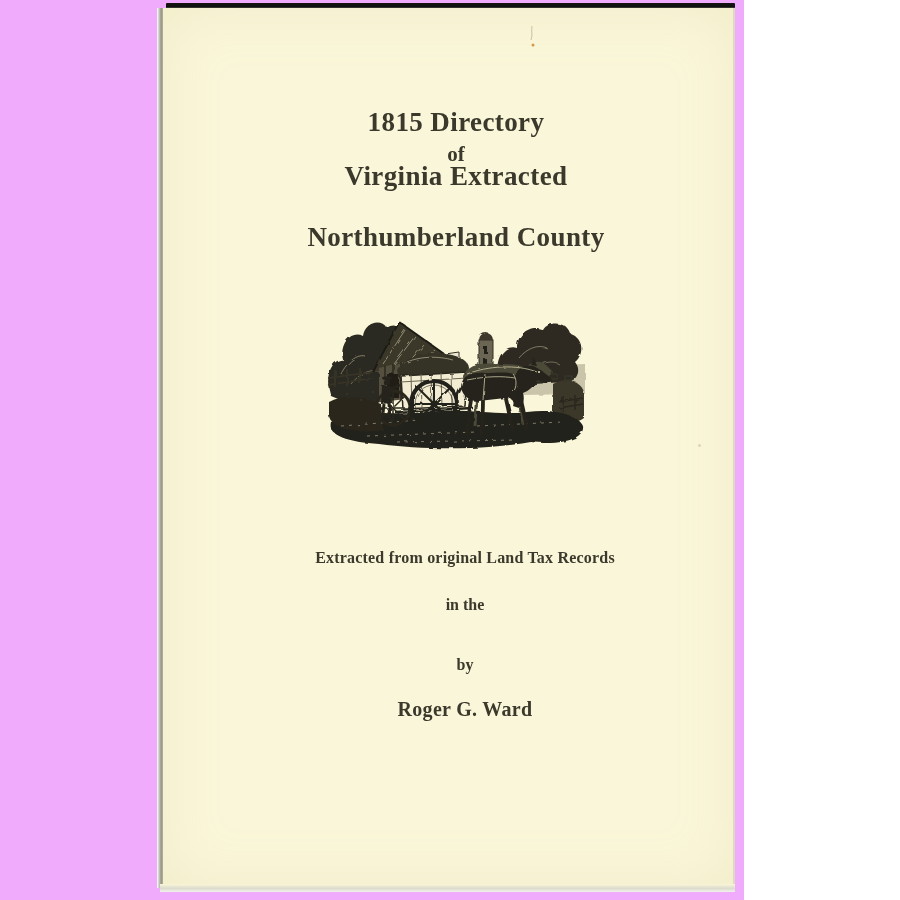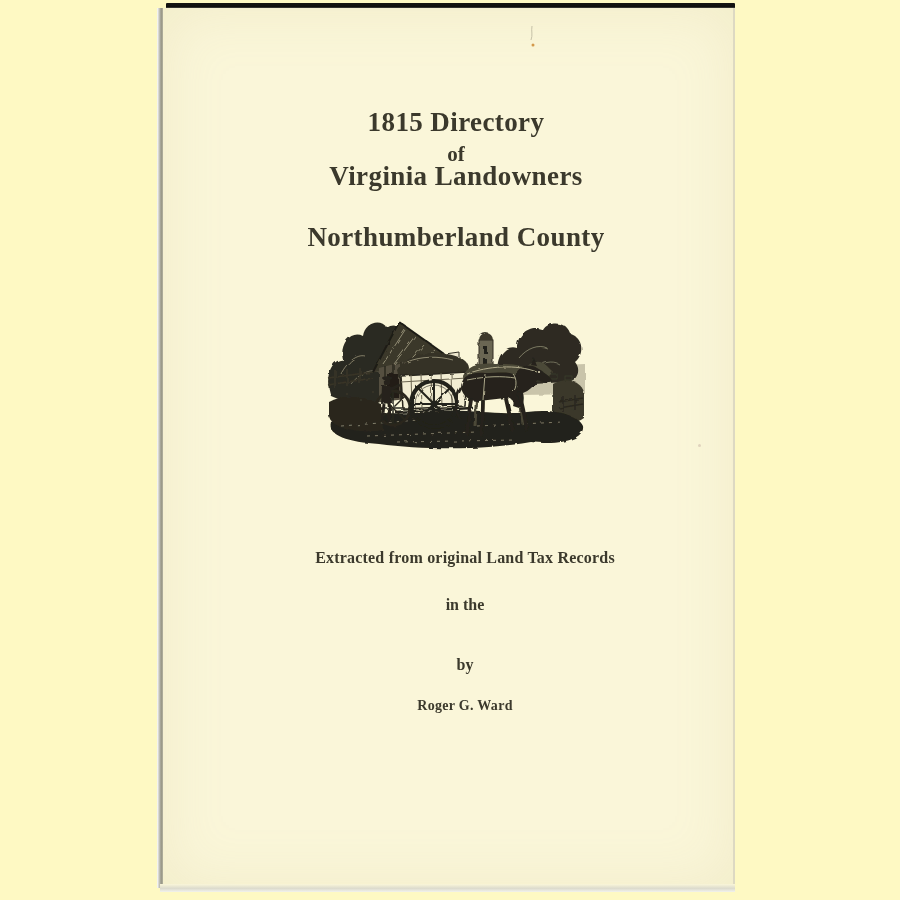--- a/index.html
+++ b/index.html
@@ -1,22 +1,22 @@
 <!DOCTYPE html>
 <html><head>
 <meta charset="utf-8">
 <style>
   html, body { margin:0; padding:0; }
   body {
     width:900px; height:900px; background:#ffffff;
     font-family:"Liberation Serif","DejaVu Serif",serif;
   }
   .scan {
-    position:relative; width:900px; height:900px;
-    background:#fef9c3; overflow:hidden;
+    position:relative; width:744px; height:900px;
+    background:#f0abfc; overflow:hidden;
   }
   
   .book-cover {
     position:absolute; left:163px; top:8px; width:572px; height:880px;
     background:#faf6d9;
     box-shadow: inset 0 0 60px rgba(205,193,130,0.18);
   }
   .book-top-edge {
     position:absolute; left:166px; top:3px; width:569px; height:9px;
     background:linear-gradient(180deg,#161613 0%,#0e0e0c 45%,#8d8d84 62%,#e9e7d9 80%,#faf6d9 100%);
@@ -42,21 +42,21 @@
   .g1 { left:167px; width:578px; }   
   .g2 { left:186px; width:558px; }   
   .title-1 { top:109px; font-size:27px; letter-spacing:0.4px; }
   .title-2 { top:144px; font-size:21px; }
   .title-3 { top:163px; font-size:27px; letter-spacing:0.4px; }
   .county  { top:224px; font-size:27px; letter-spacing:0.4px; }
   .src-1   { top:550px; font-size:16px; letter-spacing:0.2px; }
   .src-2   { top:597px; font-size:16px;text-align:center; }
   .src-3   { top:618px; font-size:16px; letter-spacing:0.2px; }
   .byline  { top:657px; font-size:16px; }
-  .author  { top:699px; font-size:14px; letter-spacing:0.3px; }
+  .author  { top:699px; font-size:20px; letter-spacing:0.3px; }
   
   .engraving {
     position:absolute; left:327px; top:314px; width:262px; height:142px;
   }
   
   .scratch-mark { position:absolute; left:527px; top:25px; width:10px; height:24px; }
   .paper-speck {
     position:absolute; left:698px; top:444px; width:3px; height:3px;
     border-radius:50%; background:#d9cab6; opacity:.8;
   }
@@ -67,21 +67,21 @@
 <div class="scan">
 
   <div class="book-top-edge"></div>
   <div class="book-left-edge"></div>
   <div class="book-cover"></div>
   <div class="book-right-edge"></div>
   <div class="book-bottom-edge"></div>
 
   <div class="line g1 title-1">1815 Directory</div>
   <div class="line g1 title-2">of</div>
-  <div class="line g1 title-3">Virginia Landowners</div>
+  <div class="line g1 title-3">Virginia Extracted</div>
   <div class="line g1 county">Northumberland County</div>
 
   <svg class="engraving" viewBox="0 0 262 142" aria-hidden="true">
     <defs>
       <filter id="roughen" x="-8%" y="-8%" width="116%" height="116%">
         <feTurbulence type="fractalNoise" baseFrequency="0.11 0.09" numOctaves="2" seed="7" result="n"></feTurbulence>
         <feDisplacementMap in="SourceGraphic" in2="n" scale="3.2"></feDisplacementMap>
       </filter>
     </defs>
     <g filter="url(#roughen)">

